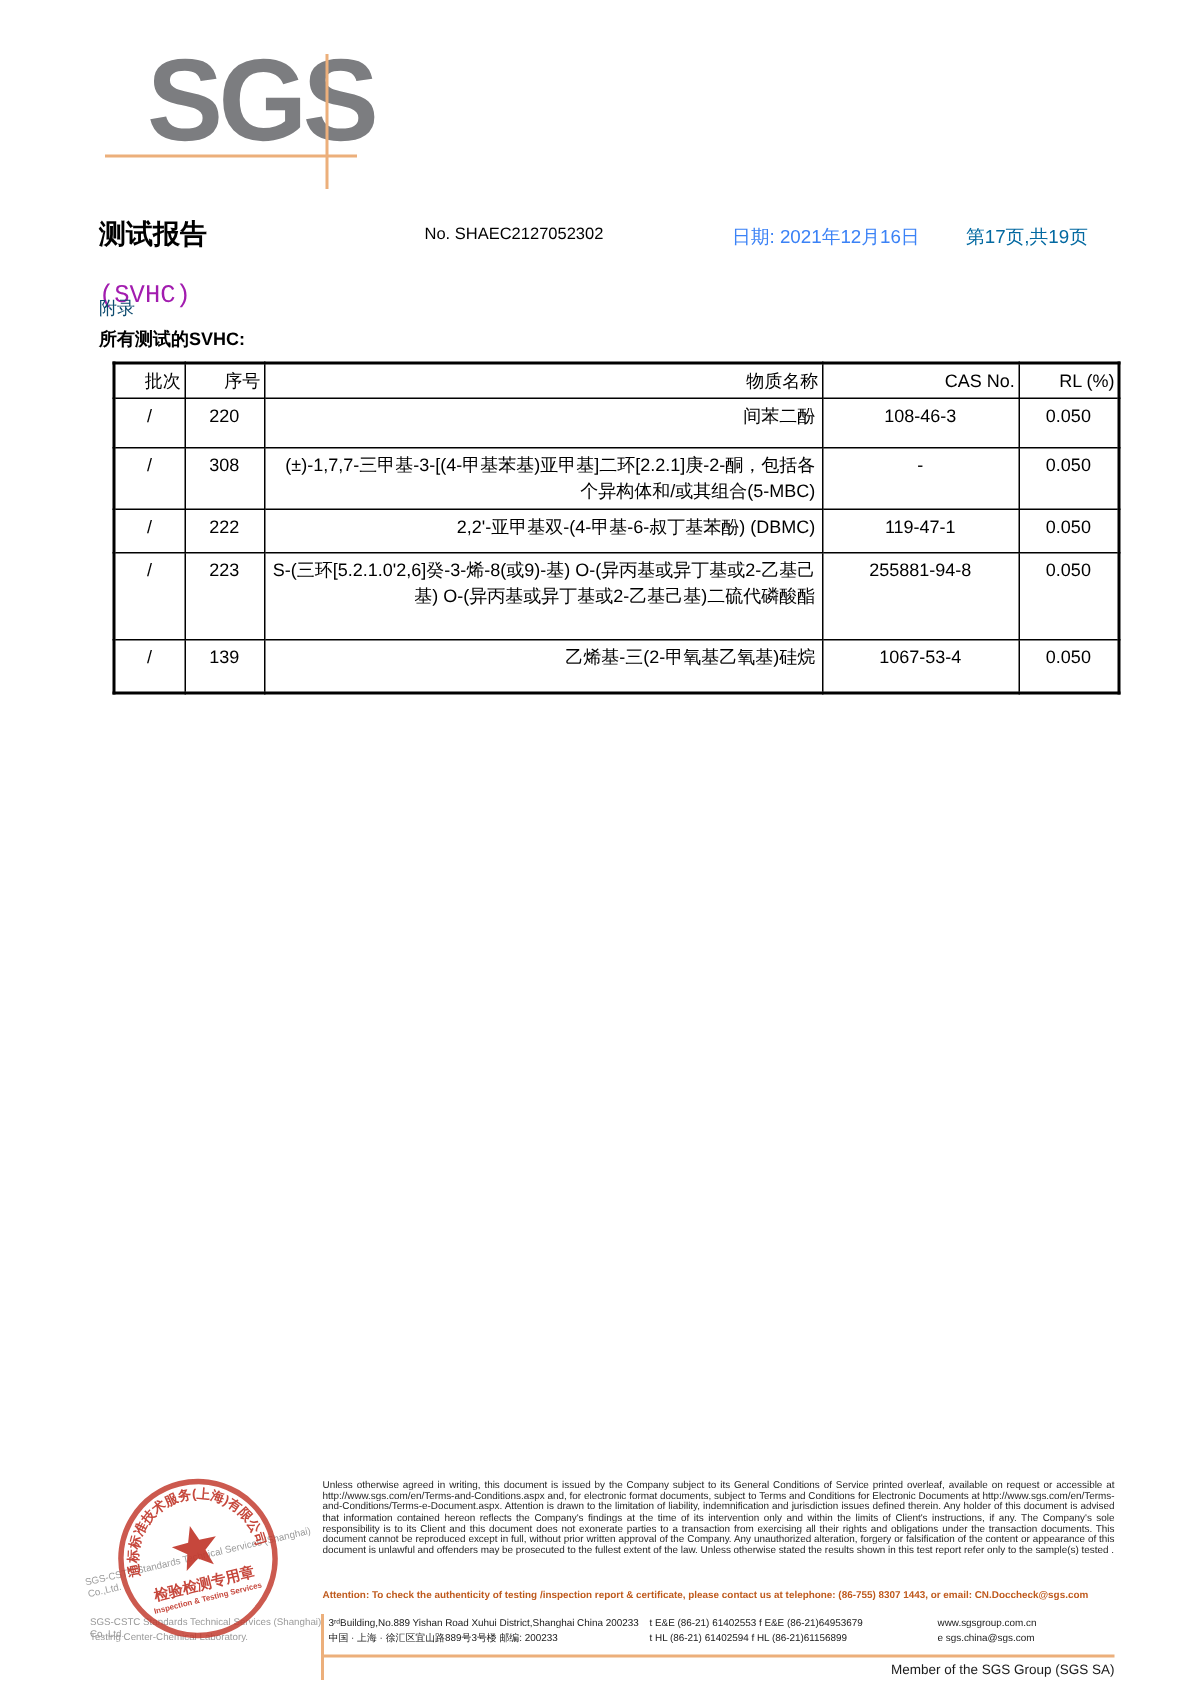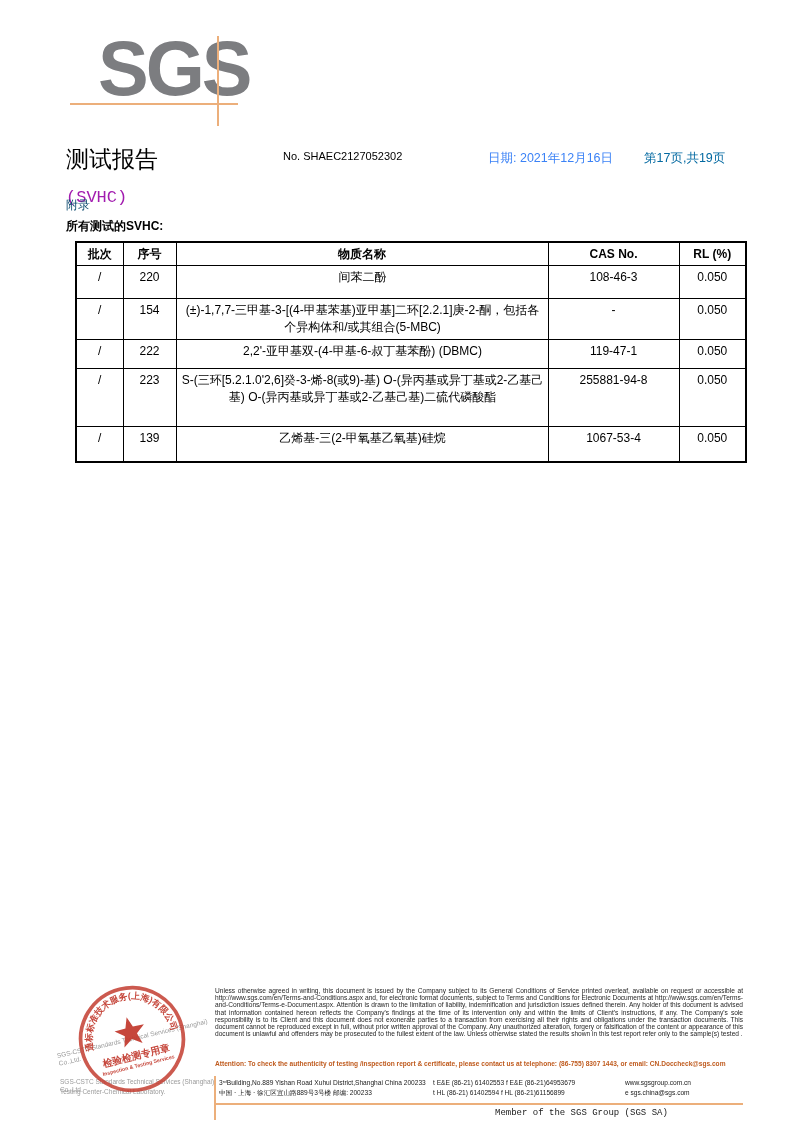--- a/index.html
+++ b/index.html
@@ -9,57 +9,57 @@
   
   .logo-text{position:absolute;left:98px;top:30px;font-size:76px;line-height:76px;
     font-weight:700;letter-spacing:-3px;color:#7c7d80;font-family:"Liberation Sans",sans-serif;
     transform:scaleY(1.02);}
   .cross-h{position:absolute;background:#ecaf7b;}
   .cross-v{position:absolute;background:#ecaf7b;}
   #logo-h{left:70px;top:103px;width:168px;height:2px;}
   #logo-v{left:217px;top:36px;width:2px;height:90px;}
 
   
-  .title{position:absolute;left:66px;top:144px;font-size:23px;font-weight:400;color:#000;}
+  .title{position:absolute;left:66px;top:144px;font-size:18px;font-weight:700;color:#000;}
   .subtitle{position:absolute;left:66px;top:188px;font-size:17px;color:#a21caf;font-family:Liberation Mono, monospace;}
   .report-no{position:absolute;left:283px;top:150px;font-size:11px;color:#000;}
   .date-text{position:absolute;left:488px;top:150px;font-size:12.5px;color:#3b82f6;}
   .page-info{position:absolute;left:644px;top:150px;font-size:12.5px;color:#0369a1;}
   .appendix{position:absolute;left:66px;top:197px;font-size:12px;font-weight:400;color:#0c4a6e;}
   .section-label{position:absolute;left:66px;top:218px;font-size:12px;font-weight:700;color:#000;}
 
   
   .tbl-wrap{position:absolute;left:75px;top:241px;}
   table{border-collapse:collapse;table-layout:fixed;width:670px;font-size:12px;color:#000;}
   th,td{border:1px solid #000;padding:3px 4px;vertical-align:top;line-height:17px;}
   table{border:2px solid #000;}
-  th{font-weight:700;text-align:center;height:18px;vertical-align:middle;padding:2px 2px;}
+  th{font-weight:400;text-align:right;height:18px;vertical-align:middle;padding:2px 2px;}
   td.c{text-align:center;}
-  td.name{text-align:center;padding-left:5px;}
+  td.name{text-align:right;padding-left:5px;}
   tr.h220 td{height:26px;}
   tr.h221 td{height:34px;}
   tr.h222 td{height:22px;}
   tr.h223 td{height:51px;}
   tr.h224 td{height:28px;}
 
   
   .disclaimer{position:absolute;left:215px;top:987px;width:528px;font-size:6.6px;
     line-height:7.2px;text-align:justify;color:#262626;font-weight:500;}
   .attention{position:absolute;left:215px;top:1060px;width:528px;font-size:6.6px;
     line-height:7.2px;color:#bf5a1d;font-weight:700;}
   .addr-block{position:absolute;left:219px;top:1078px;width:524px;font-size:6.6px;
     line-height:10px;color:#1a1a1a;}
   .addr-row{display:flex;}
   .addr-left{width:214px;}
   .addr-mid{width:192px;}
   .addr-right{width:110px;}
   #footer-h{left:215px;top:1103px;width:528px;height:2px;}
   #footer-v{left:214px;top:1076px;width:2px;height:44px;}
   .member{position:absolute;left:495px;top:1108px;width:248px;font-size:9px;color:#1a1a1a;
-    text-align:left;font-family:Liberation Mono, monospace;}
+    text-align:right;}
 
   
   .gray-co{position:absolute;color:#9b9b9b;font-size:6.5px;line-height:8px;}
   #gray-tilt{left:58px;top:1052px;width:170px;transform:rotate(-13deg);transform-origin:left center;}
   #gray-line1{left:60px;top:1078px;width:175px;}
   #gray-line2{left:60px;top:1088px;width:175px;}
   .stamp{position:absolute;left:76px;top:983px;width:112px;height:112px;
     transform:rotate(-14deg);opacity:.93;}
 </style>
 </head>
@@ -100,21 +100,21 @@
       <tbody>
         <tr class="h220">
           <td class="c">/</td>
           <td class="c">220</td>
           <td class="name">间苯二酚</td>
           <td class="c">108-46-3</td>
           <td class="c">0.050</td>
         </tr>
         <tr class="h221">
           <td class="c">/</td>
-          <td class="c">154</td>
+          <td class="c">308</td>
           <td class="name">(±)-1,7,7-三甲基-3-[(4-甲基苯基)亚甲基]二环[2.2.1]庚-2-酮，包括各个异构体和/或其组合(5-MBC)</td>
           <td class="c">-</td>
           <td class="c">0.050</td>
         </tr>
         <tr class="h222">
           <td class="c">/</td>
           <td class="c">222</td>
           <td class="name">2,2'-亚甲基双-(4-甲基-6-叔丁基苯酚) (DBMC)</td>
           <td class="c">119-47-1</td>
           <td class="c">0.050</td>

